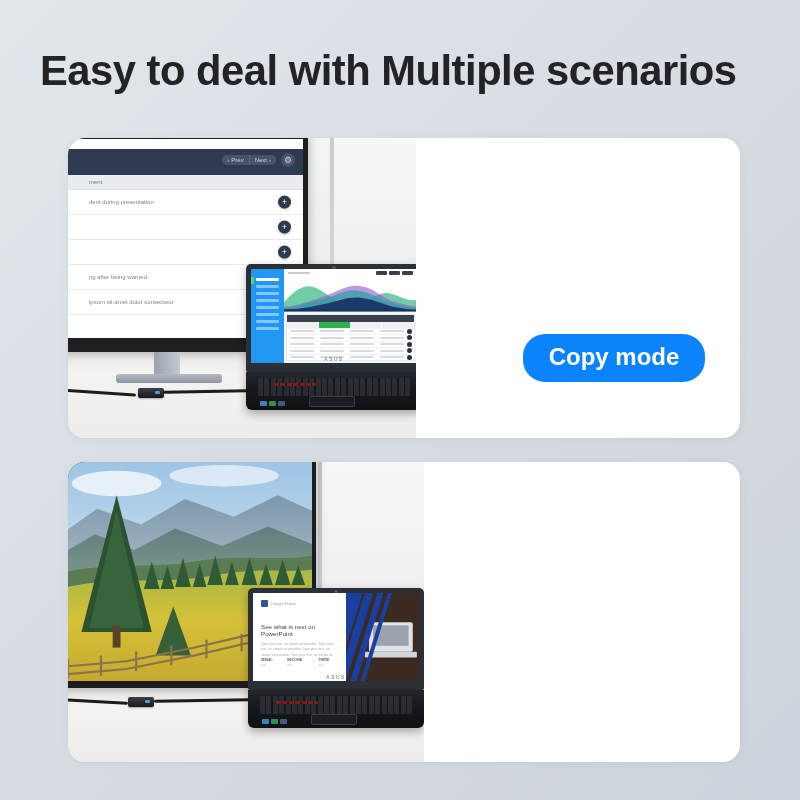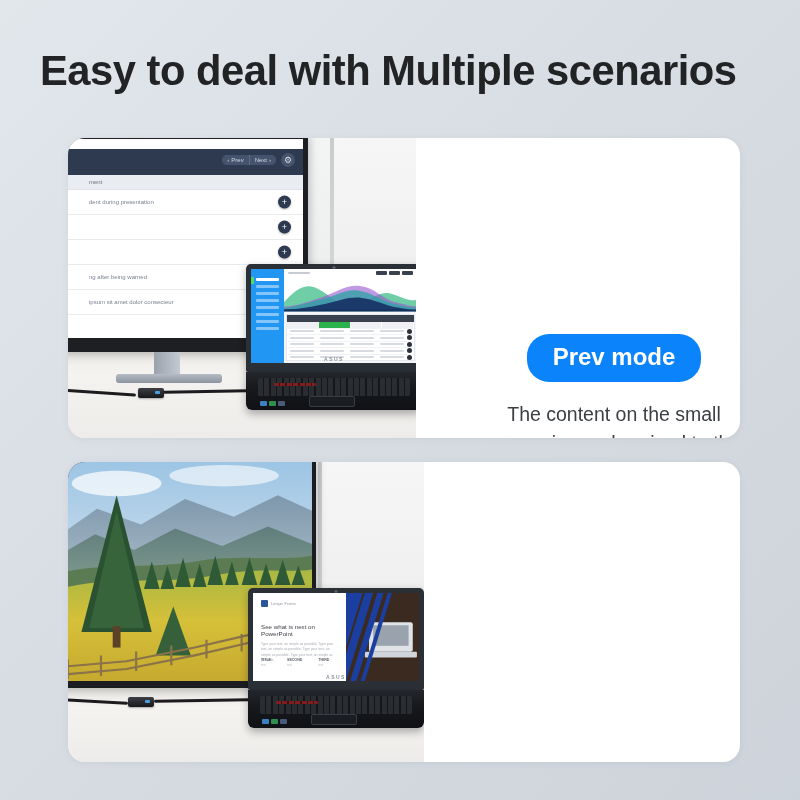--- a/index.html
+++ b/index.html
@@ -374,26 +374,21 @@
           <i style="background:#3d7fc1"></i>
             <i style="background:#2f8f4e"></i>
             <i style="background:#4a5a7a"></i>
         </div>
         <div class="trackpad"></div>
       </div>
     </div>
   </div>
 
   <div class="copy" id="copy-top">
-    <div class="badge" id="badge-copy">Prev mode</div>
-    <div class="desc">
-      <p>The content on the small</p>
-      <p>screen is synchronized to the</p>
-
-    </div>
+    <div class="badge" id="badge-copy">Copy mode</div>
   </div>
 </section>
 
 <section class="panel" id="panel-exp">
 
   <div class="photo wide">
     <div class="room-wall"></div>
     <div class="wall-right" style="left:254px;"></div>
     <div class="wall-seam" style="left:250px;"></div>
     <div class="desk" style="height:78px;"></div>

